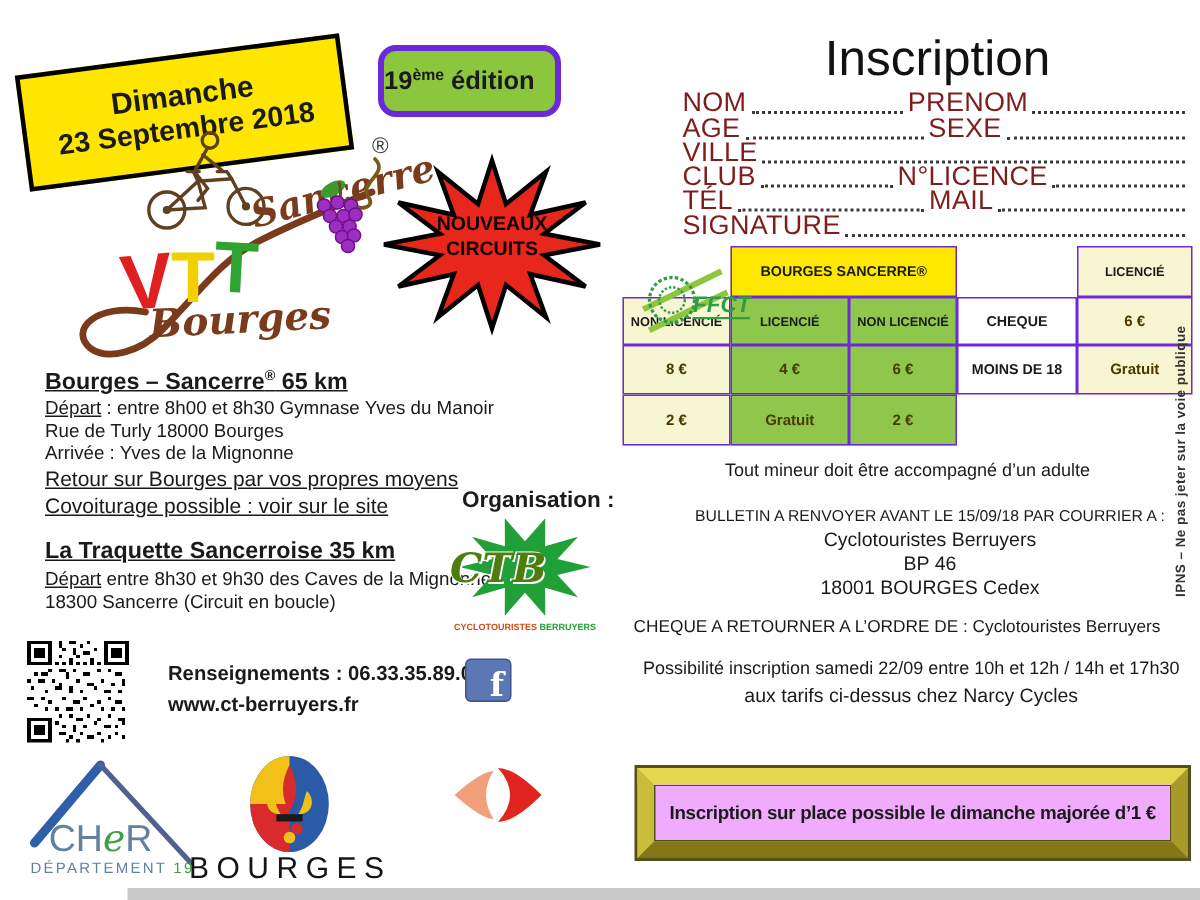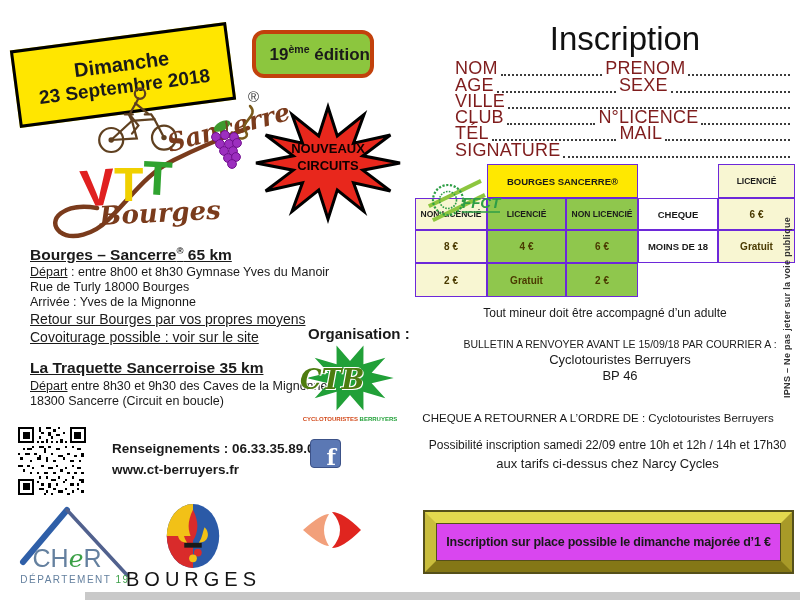--- a/index.html
+++ b/index.html
@@ -5,22 +5,22 @@
   html,body{margin:0;padding:0}
   body{width:800px;height:600px;background:#fff;font-family:"Liberation Sans",sans-serif;
        position:relative;overflow:hidden;color:#1a1a1a}
   .abs{position:absolute}
 
   
   #date-badge{left:14px;top:36px;width:212px;height:72px;background:#FFE600;border:3px solid #000;
     transform:rotate(-7.5deg);display:flex;flex-direction:column;align-items:center;justify-content:center}
   #date-badge .l1{font-size:20px;font-weight:bold}
   #date-badge .l2{font-size:19px;font-weight:bold}
-  #edition-badge{left:252px;top:30px;width:114px;height:40px;background:#8CC63E;border:4px solid #c2410c;
-    border-radius:12px;display:flex;align-items:center;justify-content:flex-end;font-weight:bold;font-size:17px}
+  #edition-badge{left:252px;top:30px;width:114px;height:40px;background:#8CC63E;border:4px solid #6d28d9;
+    border-radius:12px;display:flex;align-items:center;justify-content:flex-start;font-weight:bold;font-size:17px}
   sup{font-size:62%}
 
   
   #event-logo{left:42px;top:80px;width:335px;height:160px}
   .script{font-family:"DejaVu Serif",serif;font-style:italic;font-weight:bold}
 
   
   #new-circuits{left:253px;top:102px;width:150px;height:122px}
   #new-circuits .txt{position:absolute;left:0;top:38px;width:150px;text-align:center;
     font-weight:bold;font-size:13px;line-height:17px;color:#100}
@@ -87,21 +87,21 @@
   
   .cnote{text-align:center;white-space:nowrap}
   #minor-note{left:430px;top:306px;width:350px;font-size:12px}
   #bulletin{left:445px;top:336px;width:350px;line-height:16px}
   #bulletin .b1{font-size:10.5px}
   #bulletin .b2{font-size:13px}
   #cheque{left:408px;top:412px;width:380px;font-size:11.5px}
   #presale{left:415px;top:437px;width:385px;line-height:17.5px}
   #presale .p1{font-size:12px}
   #presale .p2{font-size:13px}
-  #onsite{left:425px;top:512px;width:367px;height:60px;background:#d946ef;
+  #onsite{left:425px;top:512px;width:367px;height:60px;background:#f0abfc;
     border:11px solid;border-color:#E3D94E #A89A28 #847716 #C9BD3C;
     box-shadow:0 0 0 2px #55501a, inset 0 0 0 1px #55501a;box-sizing:border-box;
     display:flex;align-items:center;justify-content:center;font-weight:bold;font-size:12.5px;
     letter-spacing:-.2px;white-space:nowrap;overflow:hidden}
 
   #ipns{left:782px;top:103px;height:295px;writing-mode:vertical-rl;transform:rotate(180deg);
     font-size:9px;font-weight:bold;color:#333;letter-spacing:.3px;white-space:nowrap}
   #bottom-strip{left:85px;top:592px;width:715px;height:8px;background:#C9C9C9}
 </style>
 </head>
@@ -406,20 +406,21 @@
   <text x="38" y="40" font-size="15" font-weight="bold" font-style="italic" fill="#2E9E46">FFCT</text>
   <line x1="38" y1="44" x2="76" y2="44" stroke="#2E9E46" stroke-width="1.5"></line>
 </svg>
 
 <div class="abs cnote" id="minor-note">Tout mineur doit être accompagné d’un adulte</div>
 
 <div class="abs cnote" id="bulletin">
   <div class="b1">BULLETIN A RENVOYER AVANT LE 15/09/18 PAR COURRIER  A :</div>
   <div class="b2">Cyclotouristes Berruyers</div>
   <div class="b2">BP 46</div>
+  <div class="b2">18001 BOURGES Cedex</div>
 </div>
 
 <div class="abs cnote" id="cheque">CHEQUE A RETOURNER  A L’ORDRE  DE  : Cyclotouristes Berruyers</div>
 
 <div class="abs cnote" id="presale">
   <div class="p1">Possibilité inscription samedi 22/09  entre 10h et 12h / 14h et 17h30</div>
   <div class="p2">aux tarifs ci-dessus chez Narcy Cycles</div>
 </div>
 
 <div class="abs" id="onsite">

